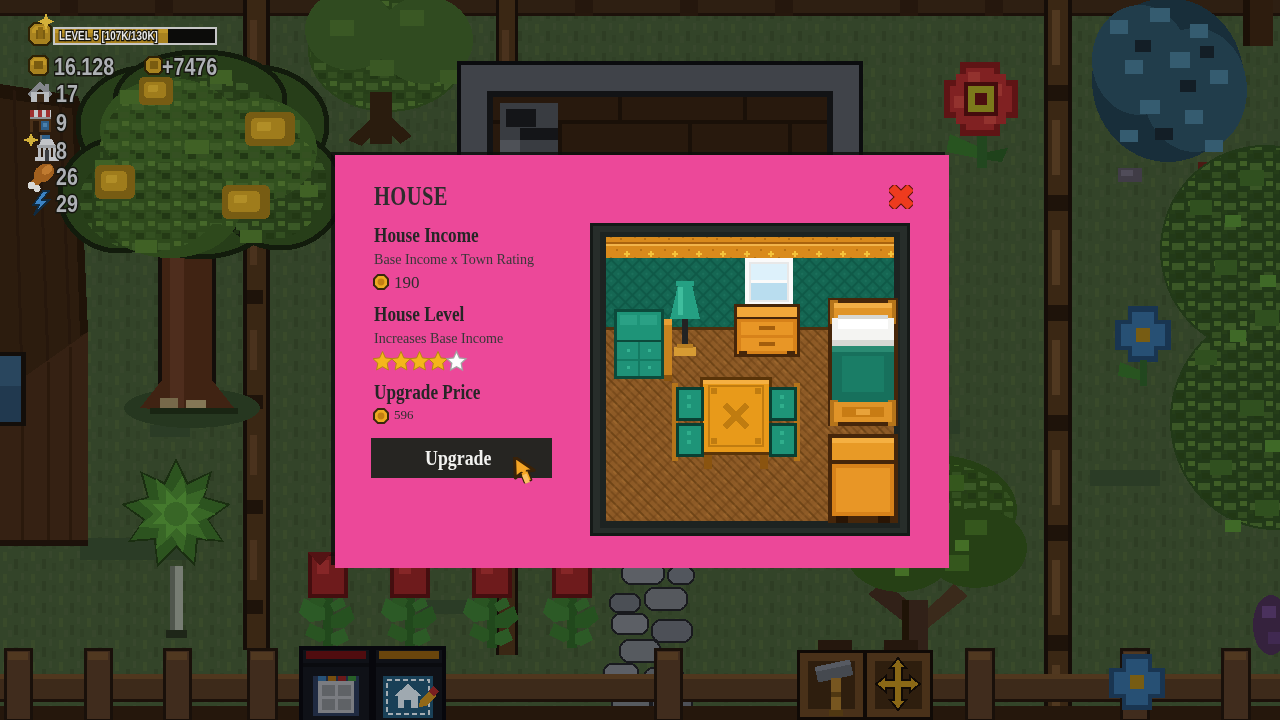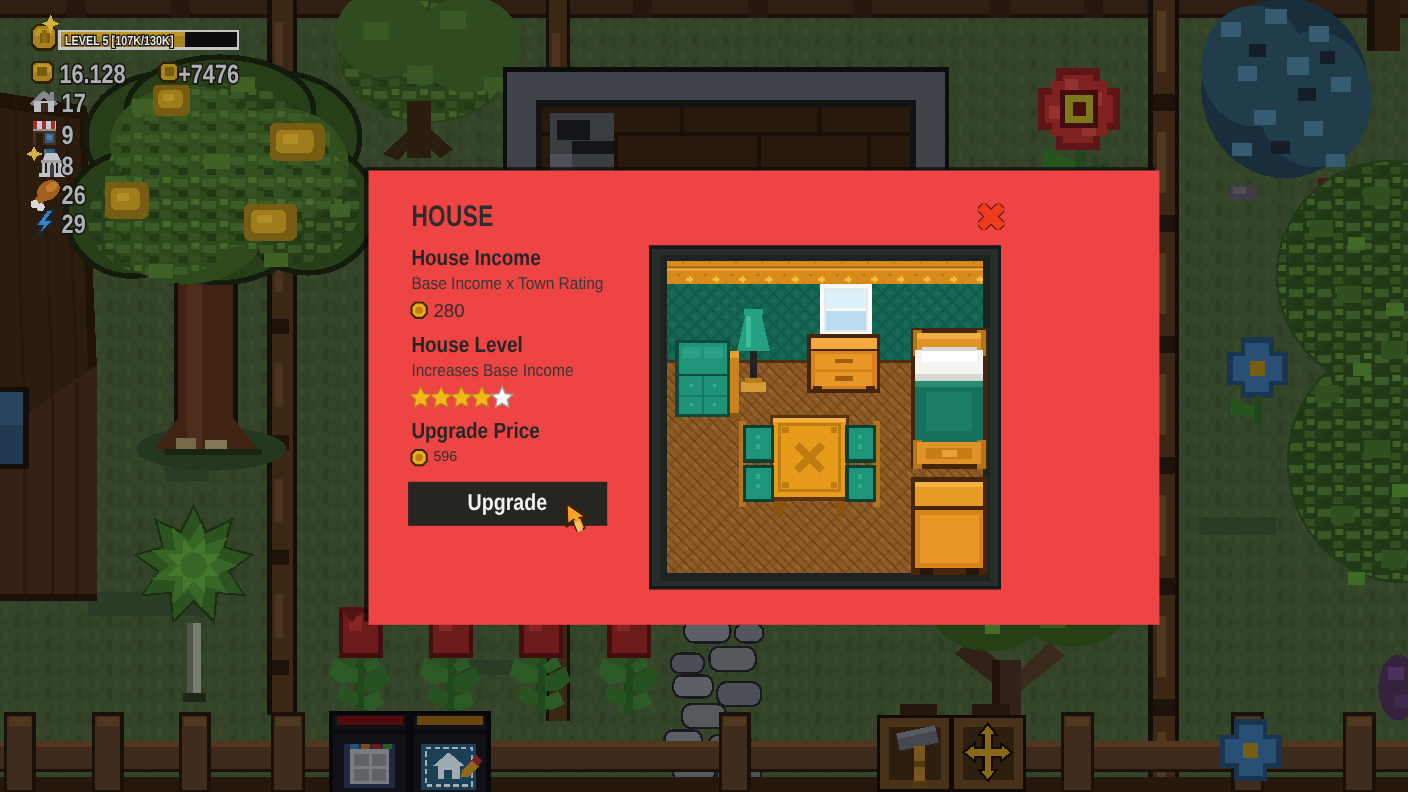--- a/index.html
+++ b/index.html
@@ -1,20 +1,20 @@
 <!DOCTYPE html>
 <html><head>
 <meta charset="utf-8">
 <style>
   html,body{margin:0;padding:0;background:#222;}
   #stage{position:relative;width:1280px;height:720px;overflow:hidden;
          font-family:"Liberation Sans", sans-serif;}
   #bg{position:absolute;left:0;top:0;}
-  #popup{position:absolute;left:335px;top:155px;width:719px;height:413px;
-         background:#ef4444;box-shadow:-4px -3px 0 rgba(12,12,12,0.8);}
+  #popup{position:absolute;left:335px;top:155px;width:614px;height:413px;
+         background:#ec4899;box-shadow:-4px -3px 0 rgba(12,12,12,0.8);font-family:Liberation Serif, serif;}
   .pt{position:absolute;white-space:nowrap;}
 </style>
 </head>
 <body>
 <div id="stage">
 <svg id="bg" width="1280" height="720" viewBox="0 0 1280 720" shape-rendering="crispEdges">
 <defs>
   <pattern id="leafA" width="26" height="20" patternUnits="userSpaceOnUse">
     <rect x="2" y="3" width="12" height="7" fill="#46692c" opacity="0.9"></rect>
     <rect x="16" y="12" width="9" height="6" fill="#3d5d26" opacity="0.9"></rect>
@@ -630,21 +630,21 @@
   <div class="pt" style="left:39px;top:69px;font-size:20px;font-weight:bold;color:#262626;transform:scaleX(0.86);transform-origin:0 0;">House Income</div>
 
   <div class="pt" style="left:39px;top:95px;font-size:15.5px;color:#383838;transform:scaleX(0.91);transform-origin:0 0;">Base Income x Town Rating</div>
 
   <svg class="pt" style="left:38px;top:119px;" width="16" height="16" viewBox="0 0 16 16">
     <polygon points="4.5,0 11.5,0 16,4.5 16,11.5 11.5,16 4.5,16 0,11.5 0,4.5" fill="#39270b"></polygon>
     <polygon points="5.2,2 10.8,2 14,5.2 14,10.8 10.8,14 5.2,14 2,10.8 2,5.2" fill="#eda921"></polygon>
     <circle cx="8" cy="8" r="3.4" fill="#c37f12"></circle>
   </svg>
 
-  <div class="pt" style="left:59px;top:118px;font-size:17px;color:#2e2e2e;">280</div>
+  <div class="pt" style="left:59px;top:118px;font-size:17px;color:#2e2e2e;">190</div>
 
   <div class="pt" style="left:39px;top:148px;font-size:20px;font-weight:bold;color:#262626;transform:scaleX(0.86);transform-origin:0 0;">House Level</div>
 
   <div class="pt" style="left:39px;top:174px;font-size:15.5px;color:#383838;transform:scaleX(0.91);transform-origin:0 0;">Increases Base Income</div>
 
   <svg class="pt" style="left:37px;top:195px;" width="96" height="23" viewBox="0 0 96 23">
     <g>
       <polygon points="10.5,1.5 13.4,7.9 20,8.7 15.2,13.2 16.4,20 10.5,16.7 4.6,20 5.8,13.2 1,8.7 7.6,7.9" fill="#f5b61b" stroke="#b5890f" stroke-width="1"></polygon>
       <polygon points="29,1.5 31.9,7.9 38.5,8.7 33.7,13.2 34.9,20 29,16.7 23.1,20 24.3,13.2 19.5,8.7 26.1,7.9" fill="#f5b61b" stroke="#b5890f" stroke-width="1"></polygon>
       <polygon points="47.5,1.5 50.4,7.9 57,8.7 52.2,13.2 53.4,20 47.5,16.7 41.6,20 42.8,13.2 38,8.7 44.6,7.9" fill="#f5b61b" stroke="#b5890f" stroke-width="1"></polygon>

